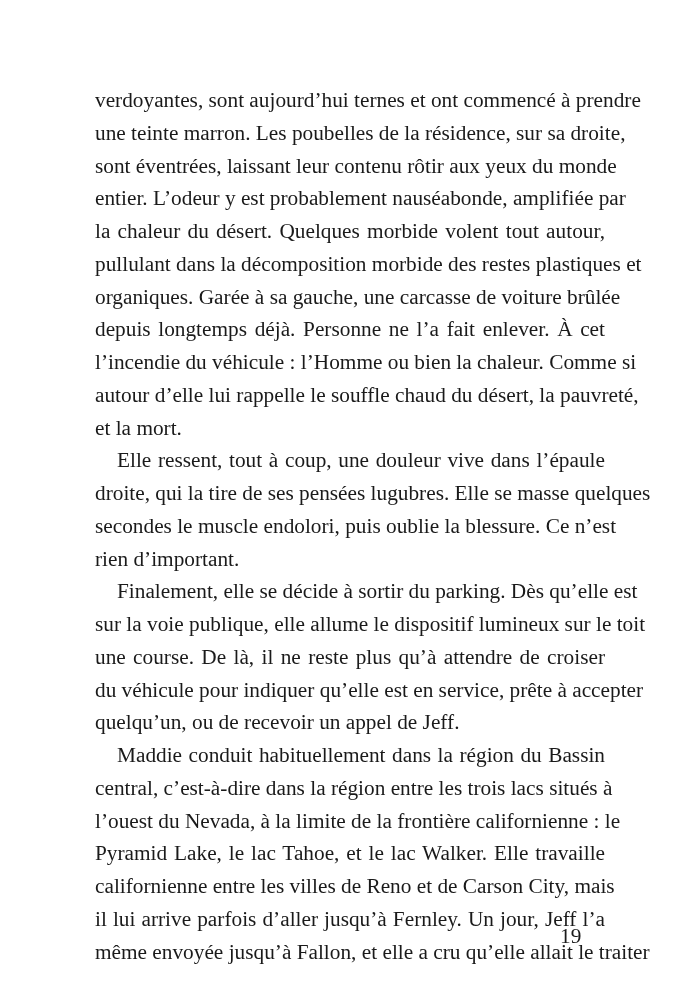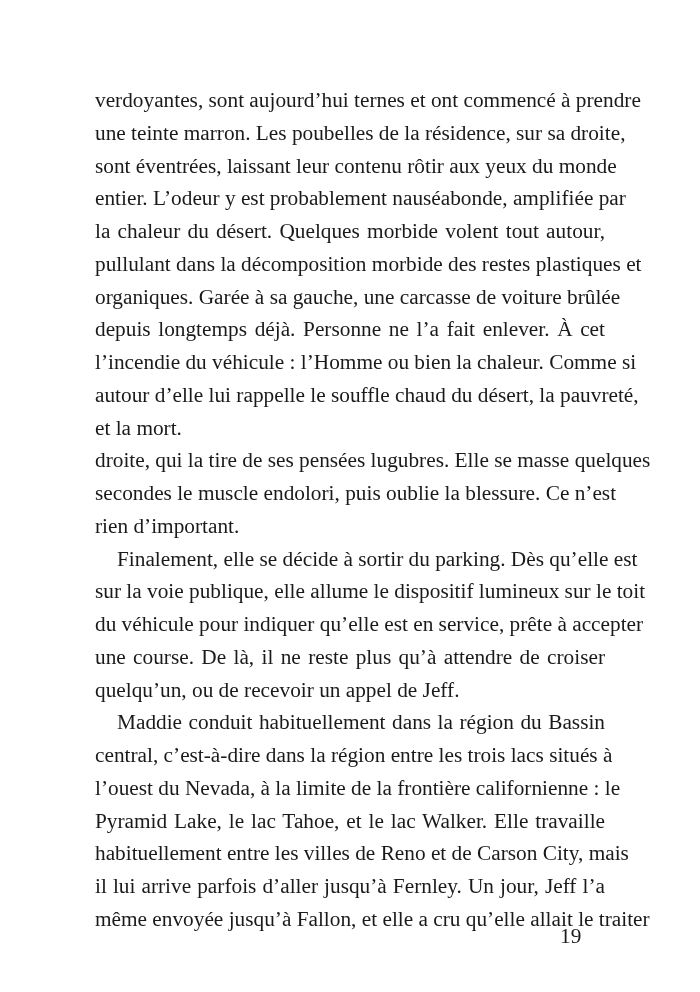--- a/index.html
+++ b/index.html
@@ -72,39 +72,40 @@
       <span class="line">la chaleur du désert. Quelques morbide volent tout autour,</span>
       <span class="line">pullulant dans la décomposition morbide des restes plastiques et</span>
       <span class="line">organiques. Garée à sa gauche, une carcasse de voiture brûlée</span>
       <span class="line">depuis longtemps déjà. Personne ne l’a fait enlever. À cet</span>
       <span class="line">l’incendie du véhicule : l’Homme ou bien la chaleur. Comme si</span>
       <span class="line">autour d’elle lui rappelle le souffle chaud du désert, la pauvreté,</span>
       <span class="line last">et la mort.</span>
     </div>
 
     <div class="para">
+      <span class="line" style="padding-left:22px;">Elle ressent, tout à coup, une douleur vive dans l’épaule</span>
       <span class="line">droite, qui la tire de ses pensées lugubres. Elle se masse quelques</span>
       <span class="line">secondes le muscle endolori, puis oublie la blessure. Ce n’est</span>
       <span class="line last">rien d’important.</span>
     </div>
 
     <div class="para">
       <span class="line" style="padding-left:22px;">Finalement, elle se décide à sortir du parking. Dès qu’elle est</span>
       <span class="line">sur la voie publique, elle allume le dispositif lumineux sur le toit</span>
+      <span class="line">une course. De là, il ne reste plus qu’à attendre de croiser</span>
       <span class="line">du véhicule pour indiquer qu’elle est en service, prête à accepter</span>
-      <span class="line">une course. De là, il ne reste plus qu’à attendre de croiser</span>
       <span class="line last">quelqu’un, ou de recevoir un appel de Jeff.</span>
     </div>
 
     <div class="para">
       <span class="line" style="padding-left:22px;">Maddie conduit habituellement dans la région du Bassin</span>
       <span class="line">central, c’est-à-dire dans la région entre les trois lacs situés à</span>
       <span class="line">l’ouest du Nevada, à la limite de la frontière californienne : le</span>
       <span class="line">Pyramid Lake, le lac Tahoe, et le lac Walker. Elle travaille</span>
-      <span class="line">habituellement entre les villes de Reno et de Carson City, mais</span>
+      <span class="line">californienne entre les villes de Reno et de Carson City, mais</span>
       <span class="line">il lui arrive parfois d’aller jusqu’à Fernley. Un jour, Jeff l’a</span>
       <span class="line">même envoyée jusqu’à Fallon, et elle a cru qu’elle allait le traiter</span>
 
     </div>
 
   </div>
 
   <div class="page-number">19</div>
 </div>
 

